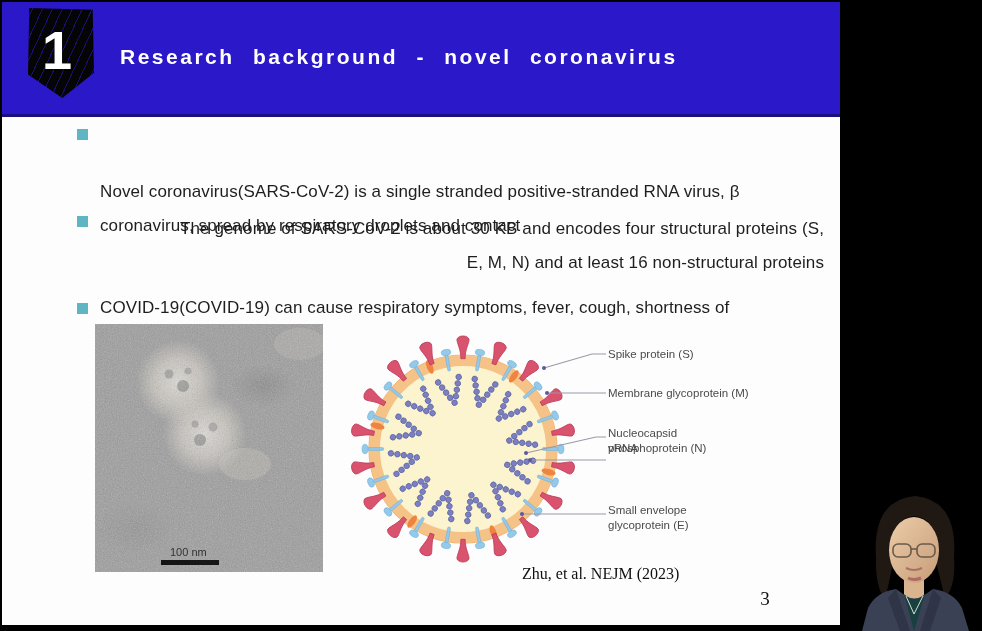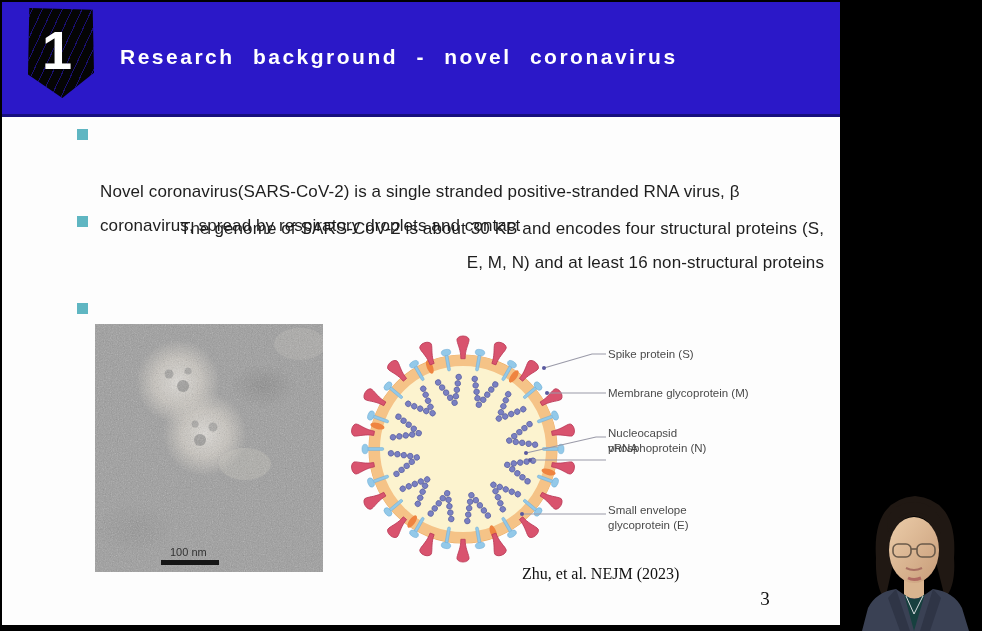--- a/index.html
+++ b/index.html
@@ -82,20 +82,21 @@
 
   <div class="bullet-marker bm1"></div>
   <div class="bullet-text bt1">Novel coronavirus(SARS-CoV-2) is a single stranded positive-stranded RNA virus, β
 coronavirus, spread by respiratory droplets and contact</div>
 
   <div class="bullet-marker bm2"></div>
   <div class="bullet-text bt2">The genome of SARS-CoV-2 is about 30 KB and encodes four structural proteins (S,
 E, M, N) and at least 16 non-structural proteins</div>
 
   <div class="bullet-marker bm3"></div>
+  <div class="bullet-text bt3">COVID-19(COVID-19) can cause respiratory symptoms, fever, cough, shortness of</div>
 
   <svg class="tem" viewBox="0 0 228 248">
     <defs>
       <filter id="grain" x="0" y="0" width="100%" height="100%">
         <feTurbulence type="fractalNoise" baseFrequency="0.85" numOctaves="3" seed="7" stitchTiles="stitch"></feTurbulence>
         <feColorMatrix type="saturate" values="0"></feColorMatrix>
       </filter>
       <radialGradient id="blobg">
         <stop offset="0" stop-color="#e2dfda" stop-opacity="0.95"></stop>
         <stop offset="0.55" stop-color="#d2cdc5" stop-opacity="0.8"></stop>

